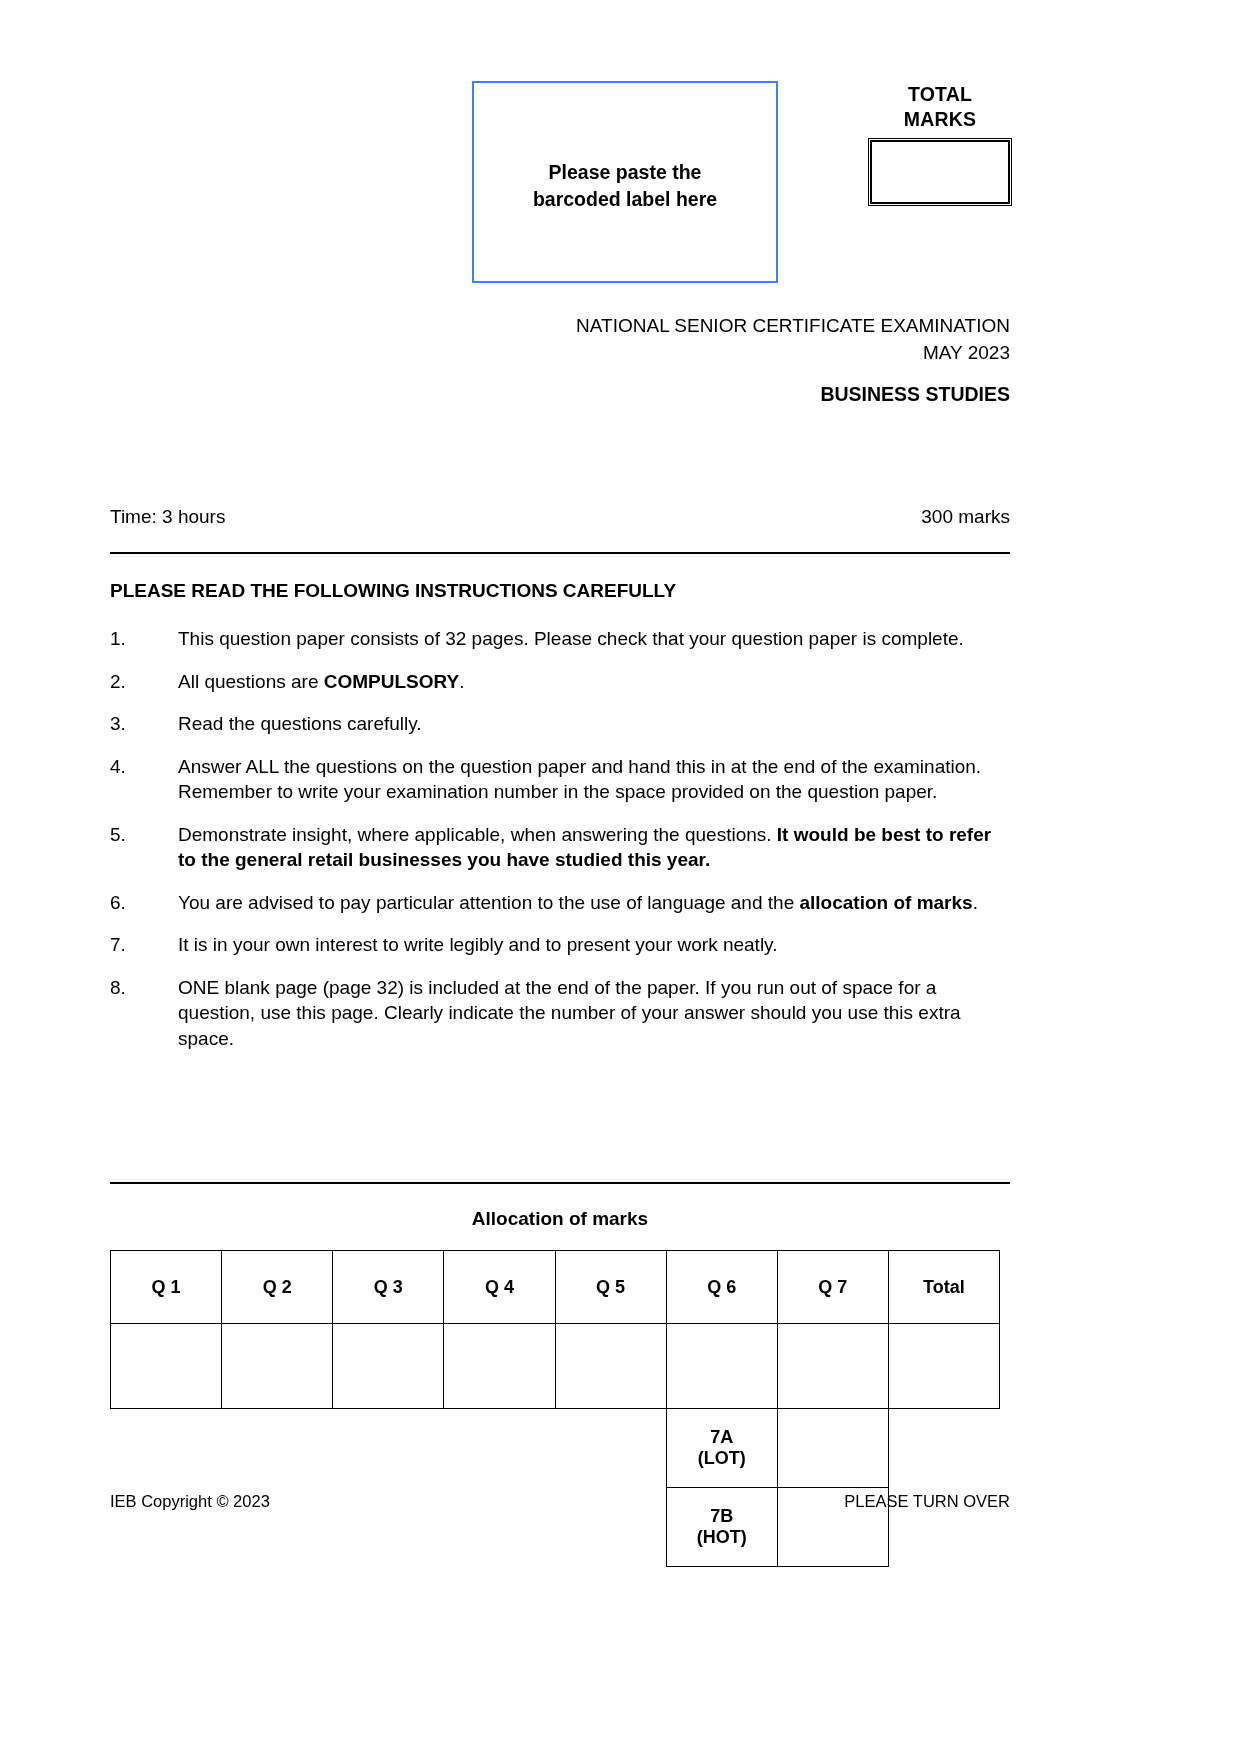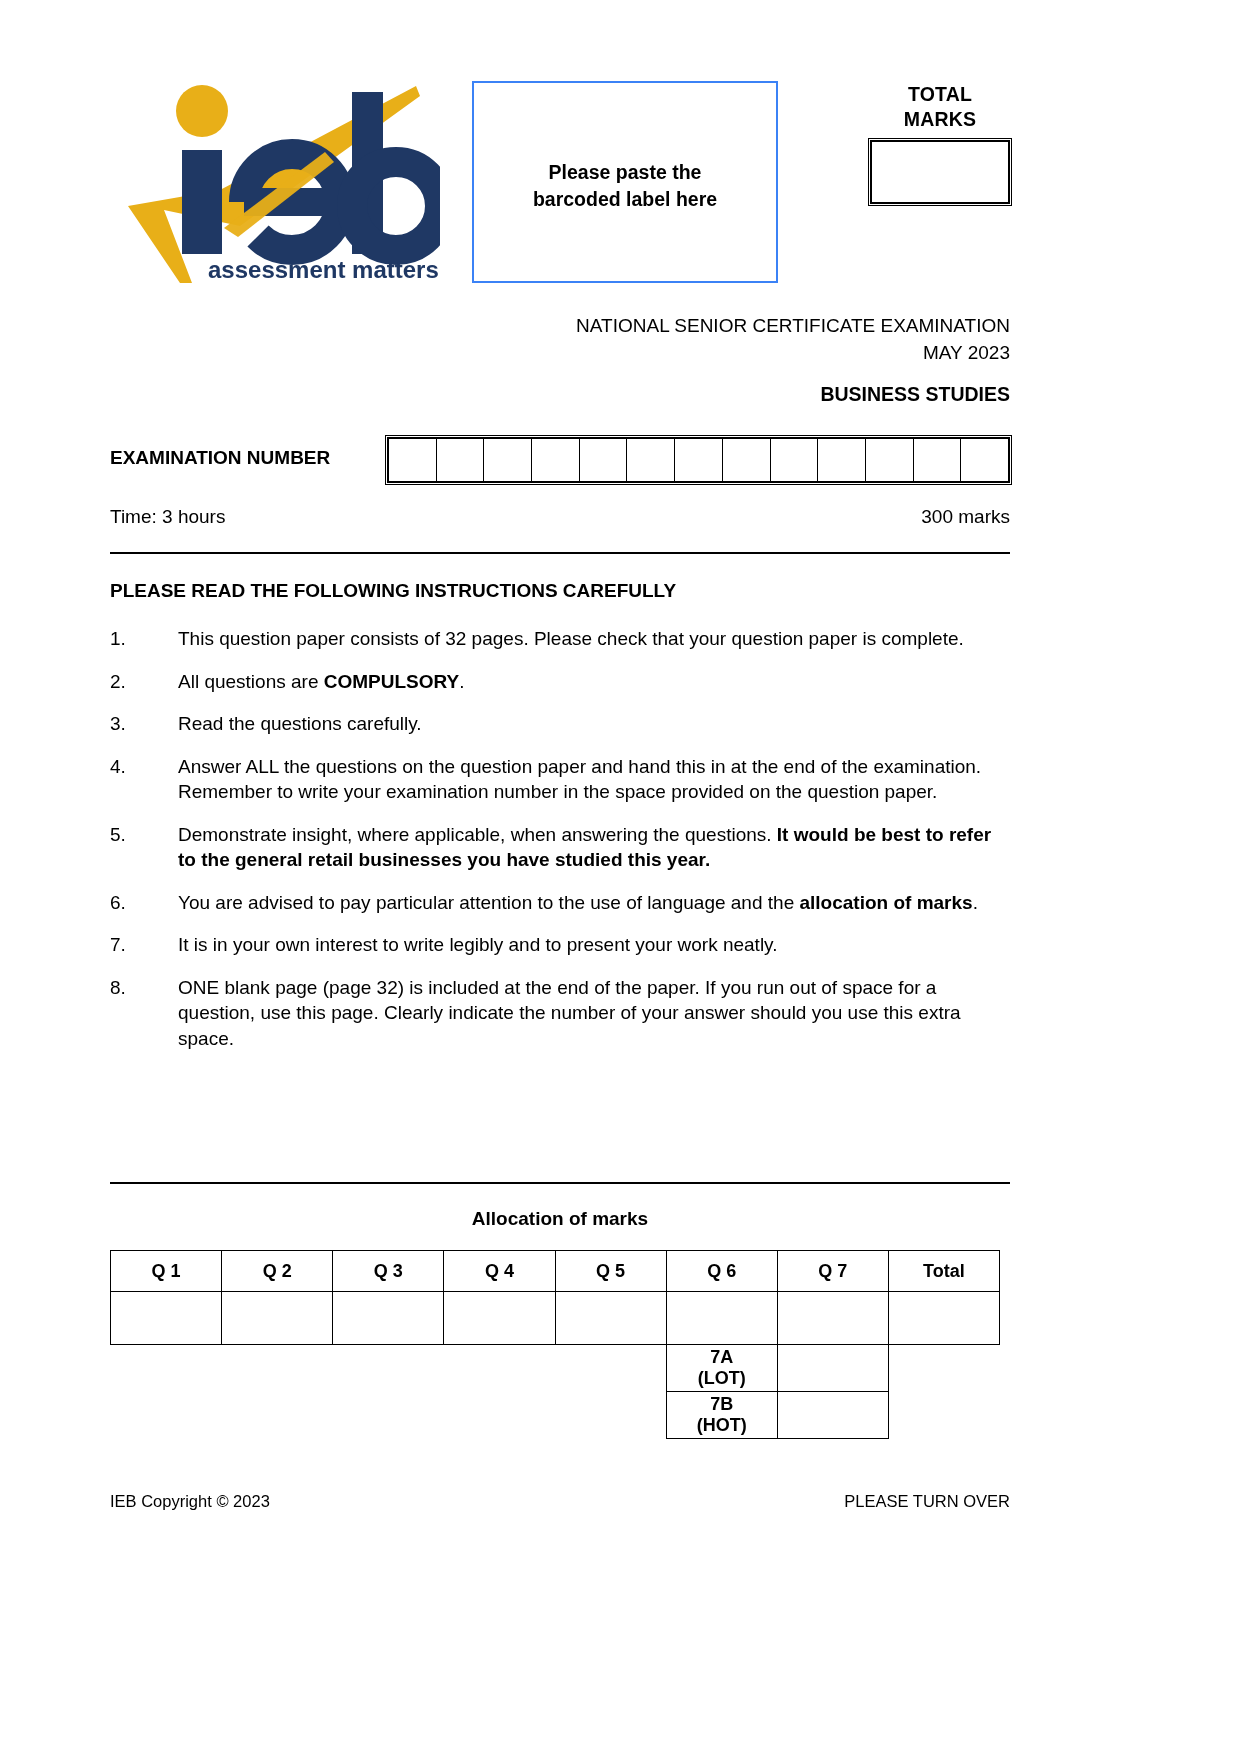--- a/index.html
+++ b/index.html
@@ -210,21 +210,21 @@
     width: 890px;
     border-collapse: collapse;
     table-layout: fixed;
   }
   .alloc-table td {
     border: 1.5px solid #000;
     height: 40px;
     text-align: center;
     font-weight: bold;
     font-size: 18px;
-    padding: 0;
+    padding: 16px;
   }
   .alloc-table td.blank { height: 52px; }
   .alloc-table td.noborder {
     border: none;
   }
   .alloc-table td.sub {
     height: 46px;
     line-height: 21px;
     font-size: 18px;
   }
@@ -241,39 +241,20 @@
     align-items: center;
   }
 </style>
 </head>
 <body>
 
 <div class="page">
 
   <div class="header">
 
-    <div class="logo">
-      <svg width="320" height="205" viewBox="0 0 320 205" xmlns="http://www.w3.org/2000/svg">
-
-        <path d="M8 128 L60 205 L72 205 L44 132 L120 148 L300 18 L296 8 L100 112 Z" fill="#E8AF18"></path>
-
-        <circle cx="82" cy="33" r="26" fill="#E8AF18"></circle>
-
-        <rect x="62" y="72" width="40" height="104" fill="#1F3864"></rect>
-
-        <path d="M124 124 a48 48 0 1 1 48 48 a48 48 0 0 1 -34 -14" fill="none" stroke="#1F3864" stroke-width="30" stroke-linecap="butt"></path>
-        <rect x="124" y="110" width="92" height="28" fill="#1F3864"></rect>
-
-        <rect x="232" y="14" width="31" height="162" fill="#1F3864"></rect>
-        <circle cx="276" cy="128" r="44" fill="none" stroke="#1F3864" stroke-width="30"></circle>
-
-        <path d="M104 150 L205 74 L214 84 L118 159 Z" fill="#E8AF18" opacity="0.95"></path>
-        <text x="88" y="200" font-family="'Liberation Sans', sans-serif" font-size="24" font-weight="bold" fill="#1F3864">assessment matters</text>
-      </svg>
-    </div>
 
     <div class="barcode-box">
       <div class="barcode-text">
         <div>Please paste the</div>
         <div>barcoded label here</div>
       </div>
     </div>
 
     <div class="total-marks-wrap">
       <div class="total-marks-label">
@@ -284,38 +265,20 @@
     </div>
   </div>
 
   <div class="nsc-line">
     <div>NATIONAL SENIOR CERTIFICATE EXAMINATION</div>
     <div>MAY 2023</div>
   </div>
 
   <div class="subject">BUSINESS STUDIES</div>
 
-  <div class="examno-row">
-    <div class="examno-label">EXAMINATION NUMBER</div>
-    <div class="examno-grid" id="examno-grid">
-        <div class="examno-cell"></div>
-        <div class="examno-cell"></div>
-        <div class="examno-cell"></div>
-        <div class="examno-cell"></div>
-        <div class="examno-cell"></div>
-        <div class="examno-cell"></div>
-        <div class="examno-cell"></div>
-        <div class="examno-cell"></div>
-        <div class="examno-cell"></div>
-        <div class="examno-cell"></div>
-        <div class="examno-cell"></div>
-        <div class="examno-cell"></div>
-        <div class="examno-cell"></div>
-      </div>
-  </div>
 
   <div class="time-row">
     <span>Time: 3 hours</span>
     <span>300 marks</span>
   </div>
 
   <div class="rule"></div>
 
   <div class="instr-heading">PLEASE READ THE FOLLOWING INSTRUCTIONS CAREFULLY</div>
   <div class="instr-list" id="instr-list">

